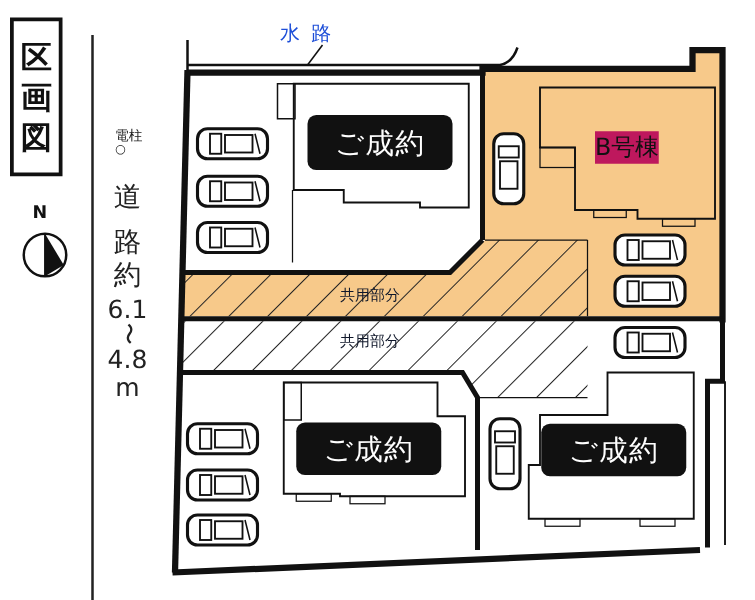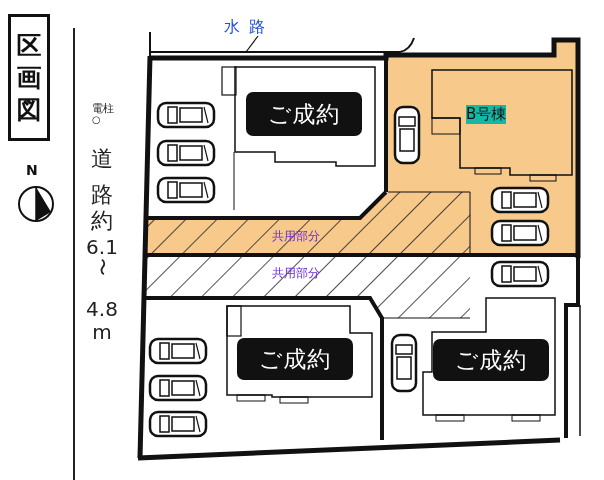--- a/index.html
+++ b/index.html
@@ -3,21 +3,21 @@
 <meta charset="utf-8">
 <style>
   html, body { margin: 0; padding: 0; background: #ffffff; }
   body { width: 604px; height: 480px; position: relative; overflow: hidden; font-family: "DejaVu Sans", sans-serif; }
   .abs { position: absolute; }
   #title-box { left: 8px; top: 14px; width: 42px; height: 127px; border: 3px solid #111; box-sizing: border-box; display: flex; flex-direction: column; align-items: center; justify-content: center; }
   #title-box span { font-size: 25px; line-height: 32px; font-weight: bold; color: #111; }
   .vtext { display: flex; flex-direction: column; align-items: center; color: #222; }
   .vtext span { font-size: 22px; line-height: 26px; }
   .sold { background: #111; color: #fff; border-radius: 7px; display: flex; align-items: center; justify-content: center; font-size: 23px; font-weight: normal; letter-spacing: 1px; }
-  .label-small { font-size: 12px; color: #6d28d9; background: rgba(255,255,255,0.0); text-align: right; }
+  .label-small { font-size: 12px; color: #0f172a; background: rgba(255,255,255,0.0); text-align: right; }
 </style>
 </head>
 <body>
 
 <div id="title-box" class="abs">
   <span>区</span>
   <span>画</span>
   <span>図</span>
 </div>
 
@@ -36,21 +36,21 @@
   <div style="font-size:11px; color:#222; line-height:12px;">電柱</div>
   <div style="font-size:10px; color:#222; line-height:10px;">○</div>
 </div>
 
 <div class="abs vtext" style="left:82px; top:146px; width:40px;">
   <span>道</span>
   <span style="margin-top:10px;">路</span>
   <span>約</span>
   <span style="font-size:20px;">6.1</span>
   <span style="font-size:18px; line-height:14px; transform:rotate(90deg);">〜</span>
-  <span style="font-size:20px;margin-top:22px;">4.8</span>
+  <span style="font-size:20px;">4.8</span>
   <span style="font-size:20px; line-height:20px;">m</span>
 </div>
 
 <div class="abs" style="left:224px; top:17px; font-size:16px; color:#1d4ed8; letter-spacing:2px;">水 路</div>
 
 <svg class="abs" style="left:0; top:0;" width="604" height="480" viewBox="0 0 604 480">
   <defs>
     <pattern id="hatch" patternUnits="userSpaceOnUse" width="22" height="22" patternTransform="rotate(45)">
       <line x1="0" y1="0" x2="0" y2="22" stroke="#222" stroke-width="1.6"></line>
     </pattern>
@@ -122,18 +122,18 @@
 
   <use href="#car-h" x="150" y="339"></use>
   <use href="#car-h" x="150" y="376"></use>
   <use href="#car-h" x="150" y="412"></use>
 
   <use href="#car-h" x="492" y="262"></use>
   <use href="#car-v" x="392" y="335"></use>
 </svg>
 
 <div class="abs sold" style="left:246px; top:92px; width:116px; height:44px;">ご成約</div>
-<div class="abs" style="left:466px; top:105px; font-size:15px; color:#111; background:#14b8a6;">B号棟</div>
+<div class="abs" style="left:476px; top:105px; font-size:19px; color:#111; background:#be185d;">B号棟</div>
 <div class="abs sold" style="left:237px; top:338px; width:116px; height:42px;">ご成約</div>
 <div class="abs sold" style="left:433px; top:339px; width:116px; height:42px;">ご成約</div>
 
 <div class="abs label-small" style="left:272px; top:228px;">共用部分</div>
 <div class="abs label-small" style="left:272px; top:265px;">共用部分</div>
 
 </body></html>

